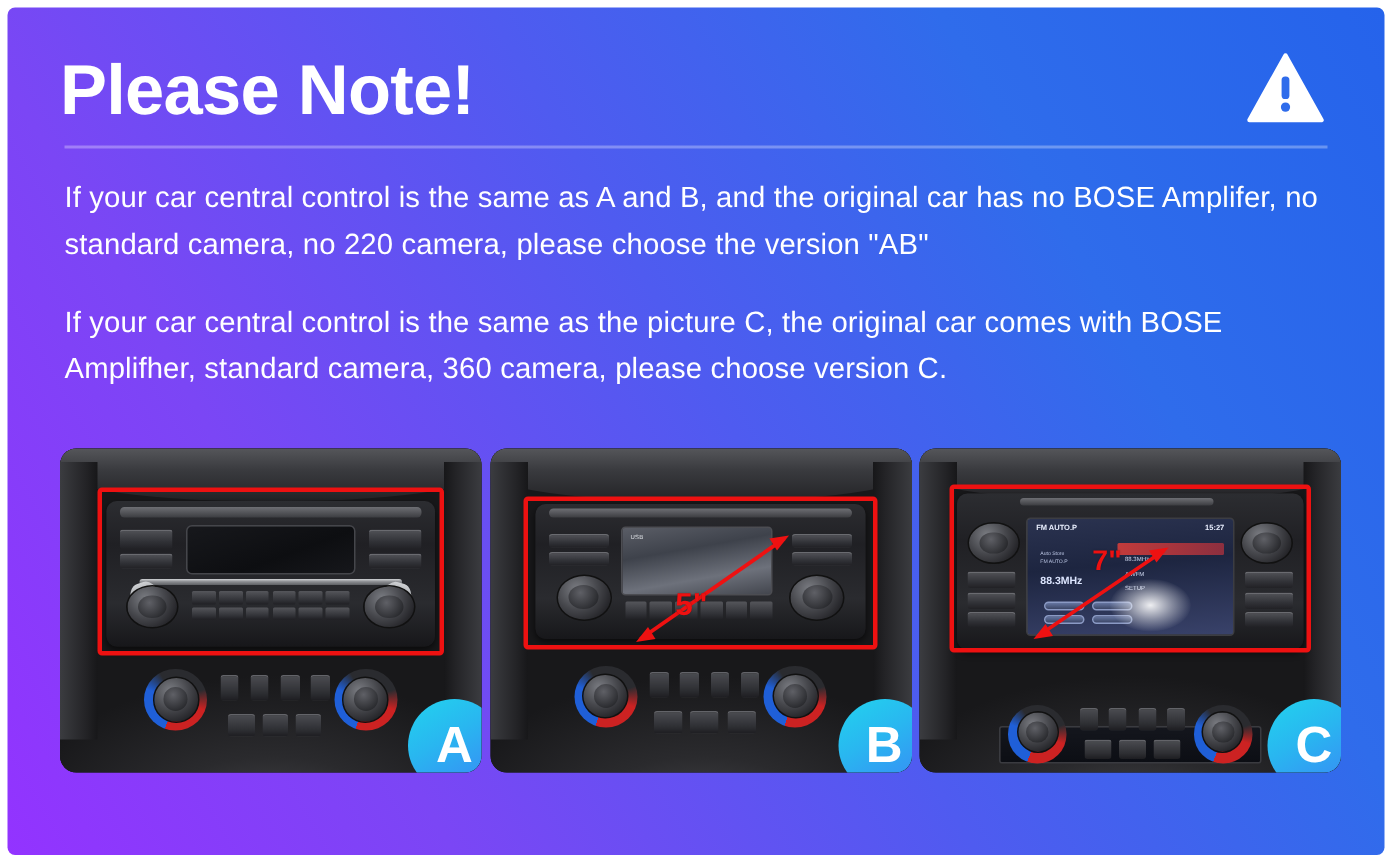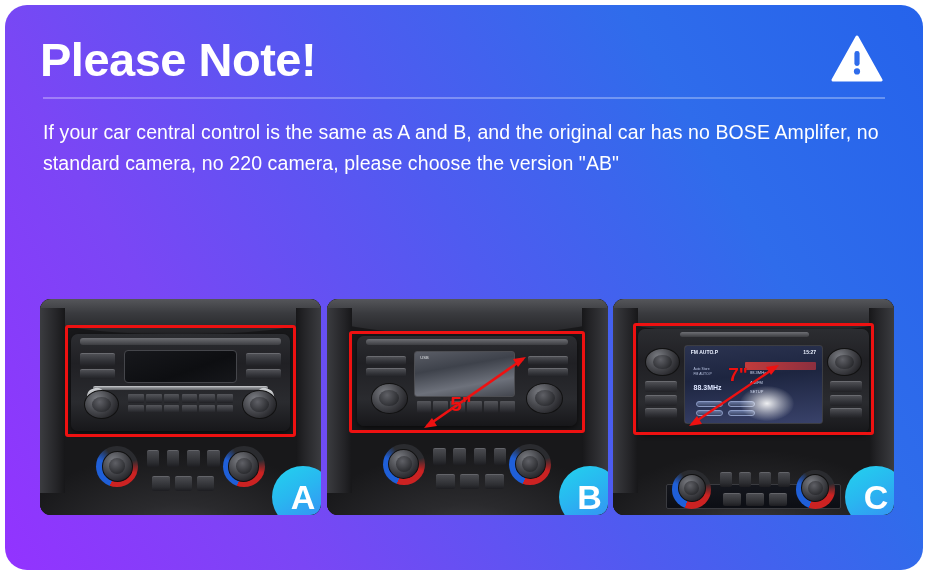--- a/index.html
+++ b/index.html
@@ -6,21 +6,21 @@
   html, body {
     width: 928px; height: 575px;
     background: #ffffff;
     font-family: "Liberation Sans", sans-serif;
     overflow: hidden;
   }
   .notice-card {
     position: absolute;
     left: 5px; top: 5px;
     width: 918px; height: 565px;
-    border-radius: 22px;
+    border-radius: 5px;
     background: linear-gradient(60deg, #9333ff 0%, #7b46f5 24%, #4f5bf0 52%, #2f6ceb 76%, #2563eb 100%);
     overflow: hidden;
   }
 
   
   .header {
     position: absolute; left: 35px; top: 22px; right: 30px; height: 66px;
   }
   .page-title {
     font-size: 47px; font-weight: bold; color: #ffffff;
@@ -187,20 +187,21 @@
       <path d="M26 4 L50 47 H2 Z" fill="#ffffff" stroke="#ffffff" stroke-width="3" stroke-linejoin="round"></path>
       <rect x="23.4" y="18" width="5.2" height="15" rx="2.4" fill="#2f6ceb"></rect>
       <circle cx="26" cy="38.4" r="3.1" fill="#2f6ceb"></circle>
     </svg>
   </div>
 
   <div class="divider"></div>
 
   <div class="body-text">
     <div class="para">If your car central control is the same as A and B, and the original car has no BOSE Amplifer, no standard camera, no 220 camera, please choose the version "AB"</div>
+    <div class="para">If your car central control is the same as the picture C, the original car comes with BOSE Amplifher, standard camera, 360 camera, please choose version C.</div>
   </div>
 
   <div class="photo-row">
 
     <div class="photo-card">
       <div class="dash"></div>
       <div class="dash-top"></div>
       <div class="dash-side l"></div>
       <div class="dash-side r"></div>
 

